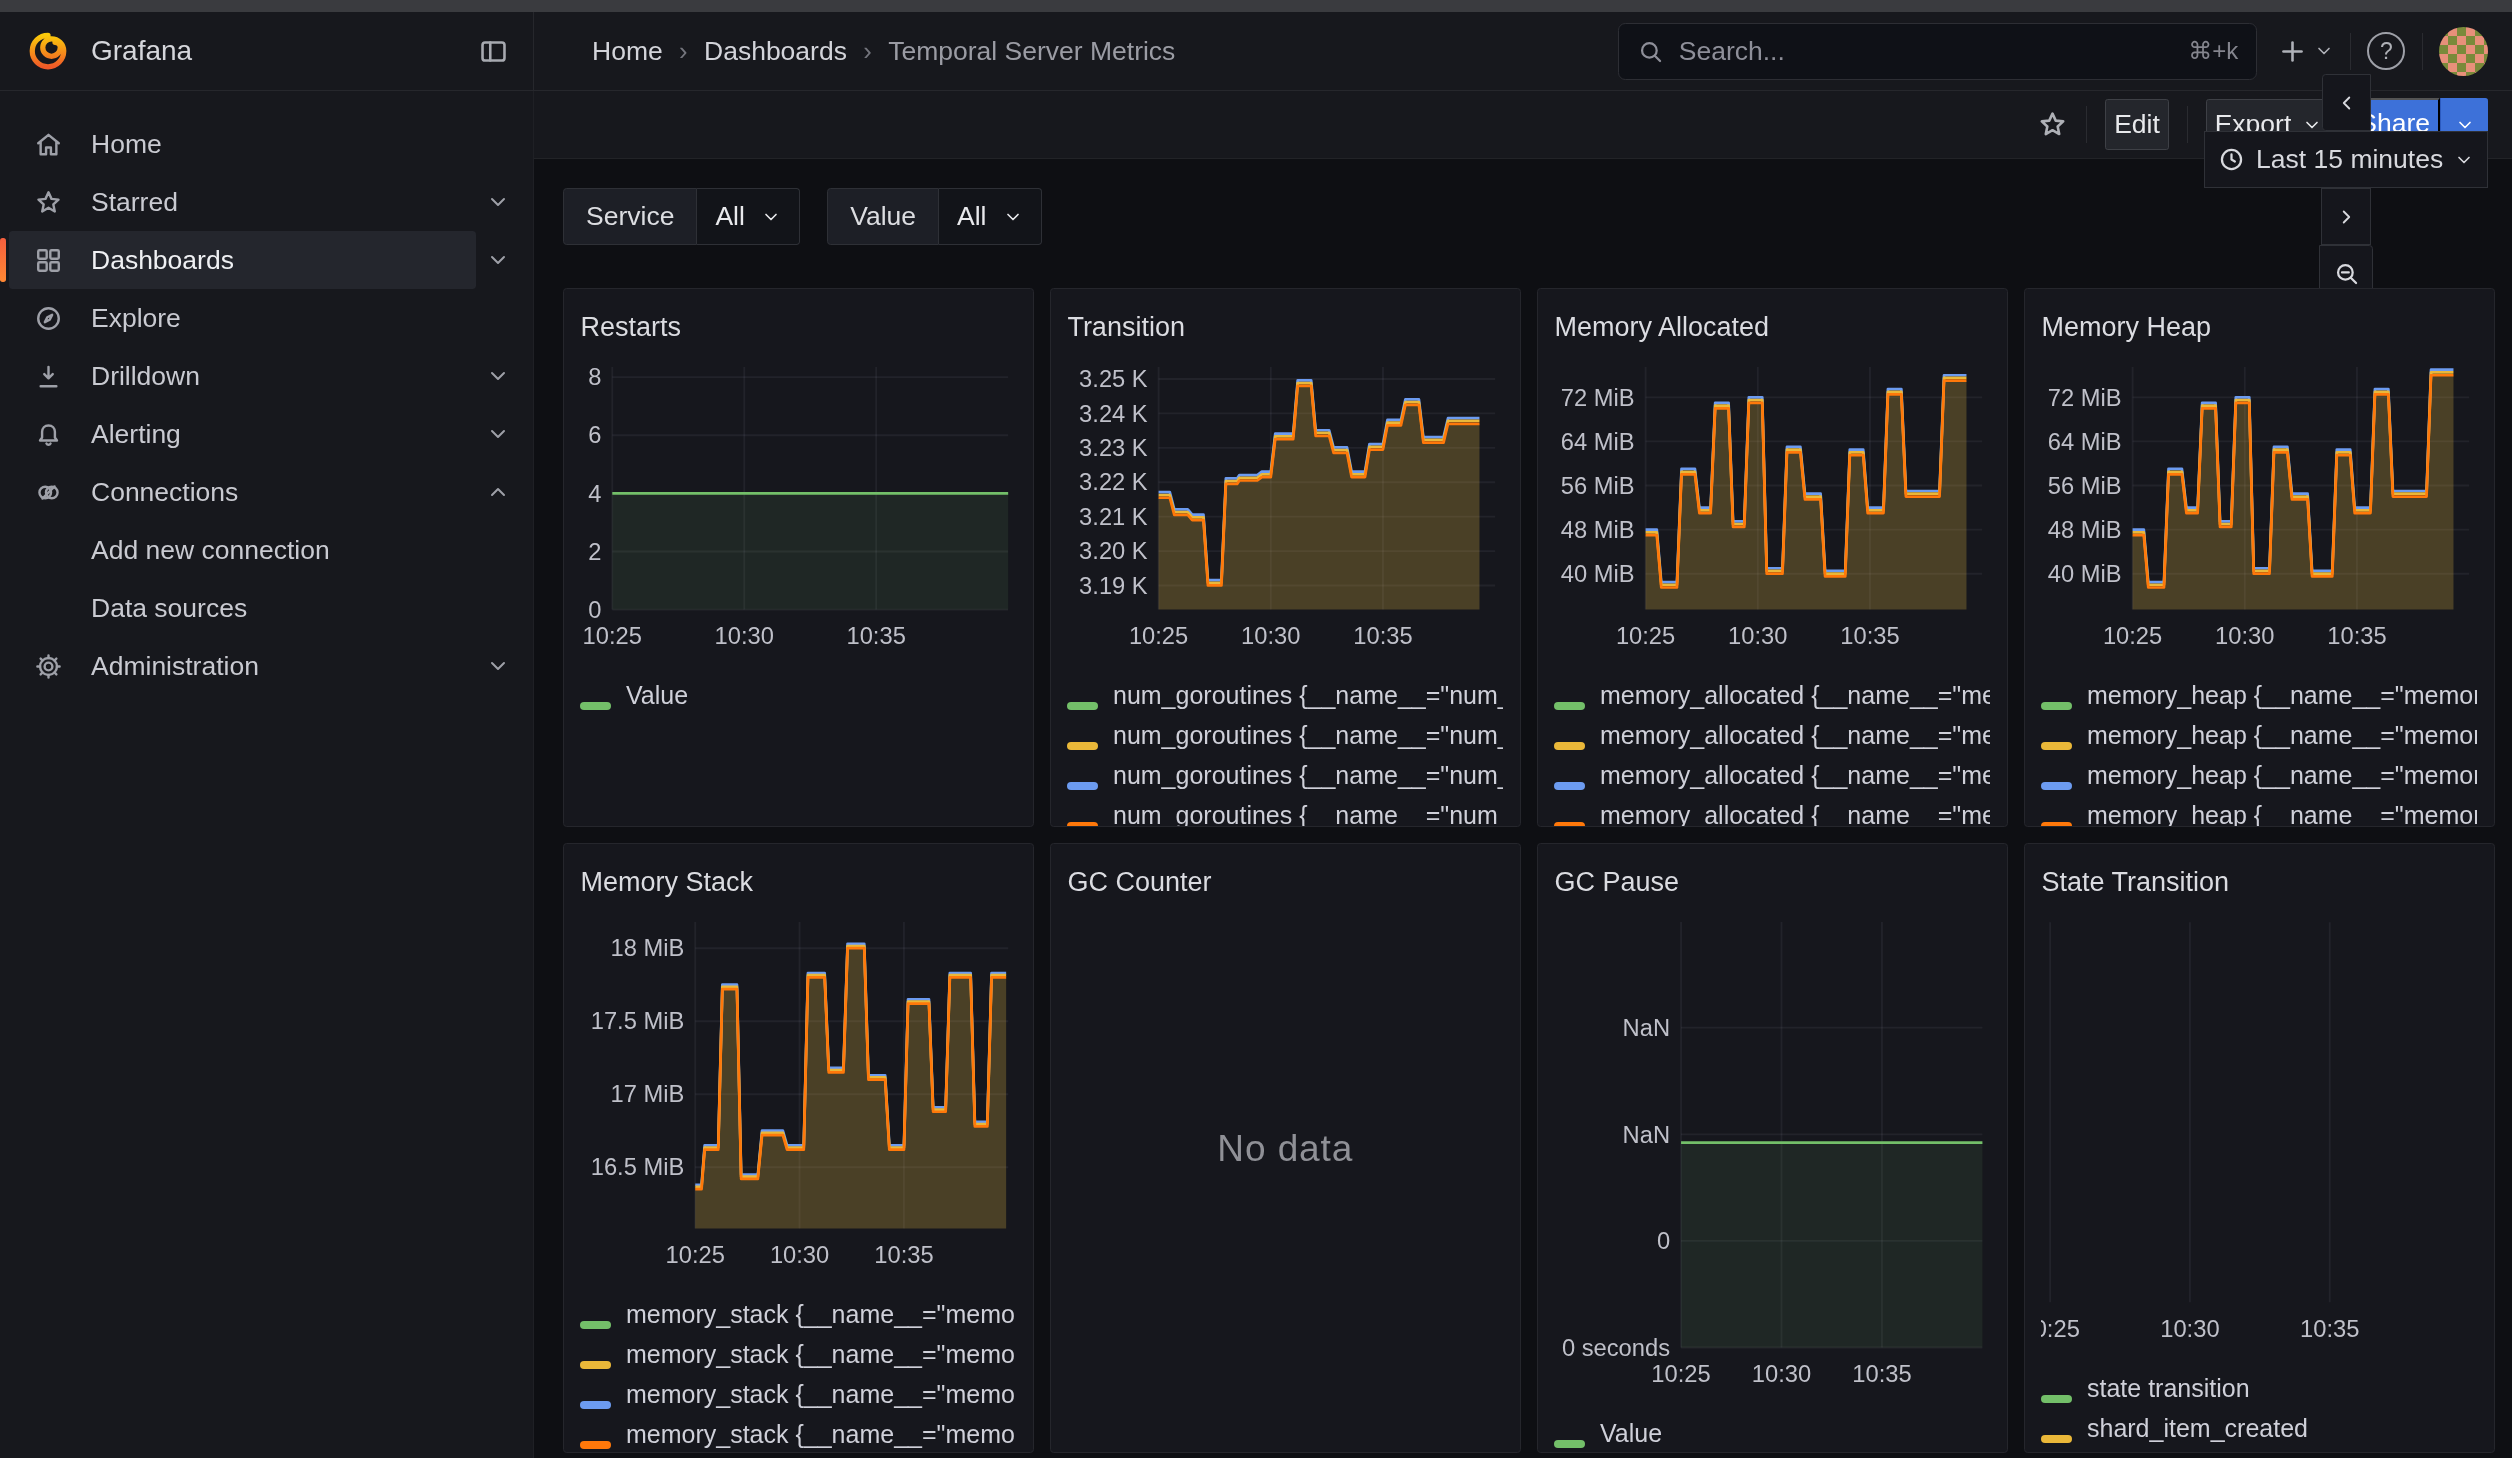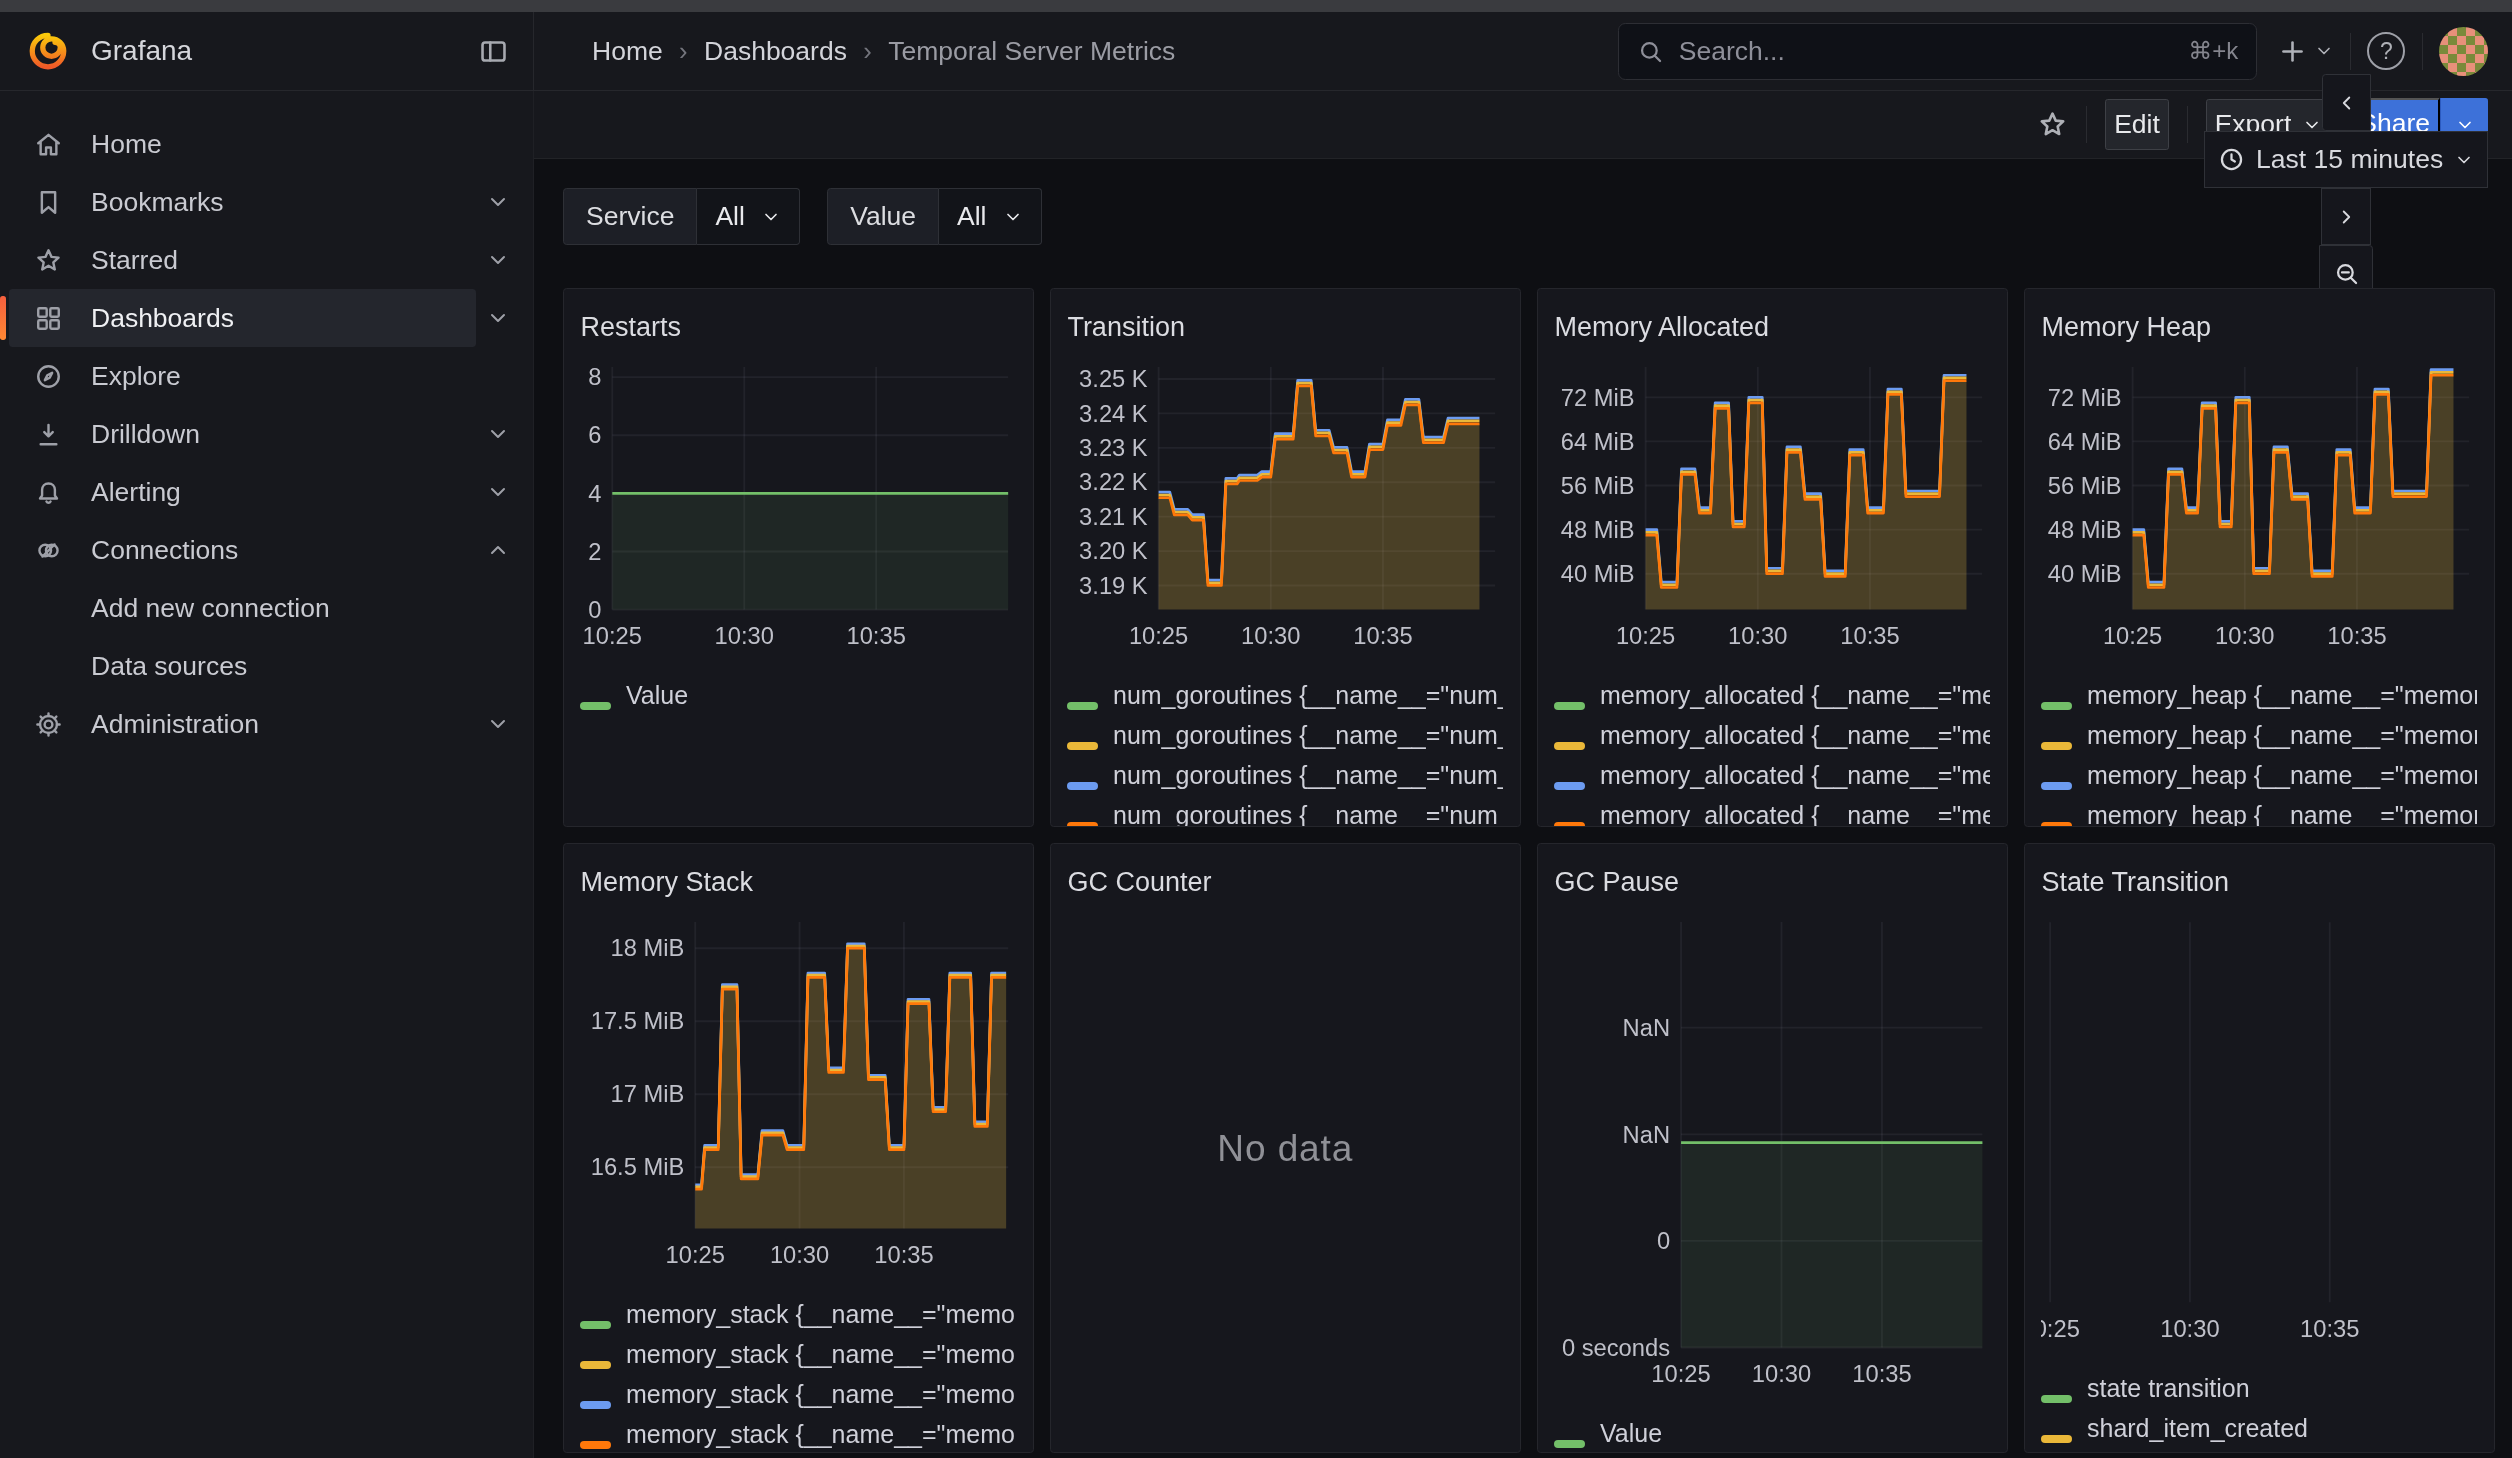--- a/index.html
+++ b/index.html
@@ -207,35 +207,20 @@
               <path d="M3.5 11L12 4l8.5 7M5.5 9.5V20H10v-5.5h4V20h4.5V9.5"></path>
             </svg>
           </span>
         <span class="nav-label">Home</span>
         </span>
     </div>
     <div class="nav-row">
       <span class="nav-btn">
           <span class="nav-icon">
         <svg viewBox="0 0 24 24" width="29" height="29" class="sicon">
-              <path d="M6.5 3.5h11v17L12 15.8l-5.5 4.7z"></path>
-            </svg>
-          </span>
-        <span class="nav-label">Bookmarks</span>
-        </span>
-      <span class="nav-chev">
-          <svg viewBox="0 0 24 24" width="24" height="24" class="sicon">
-            <path d="M6 9l6 6 6-6"></path>
-          </svg>
-        </span>
-    </div>
-    <div class="nav-row">
-      <span class="nav-btn">
-          <span class="nav-icon">
-        <svg viewBox="0 0 24 24" width="29" height="29" class="sicon">
               <path d="M12 3.6l2.5 5.4 5.8 .6 -4.3 4 1.2 5.8 -5.2 -3 -5.2 3 1.2 -5.8 -4.3 -4 5.8 -.6z"></path>
             </svg>
           </span>
         <span class="nav-label">Starred</span>
         </span>
       <span class="nav-chev">
           <svg viewBox="0 0 24 24" width="24" height="24" class="sicon">
             <path d="M6 9l6 6 6-6"></path>
           </svg>
         </span>

